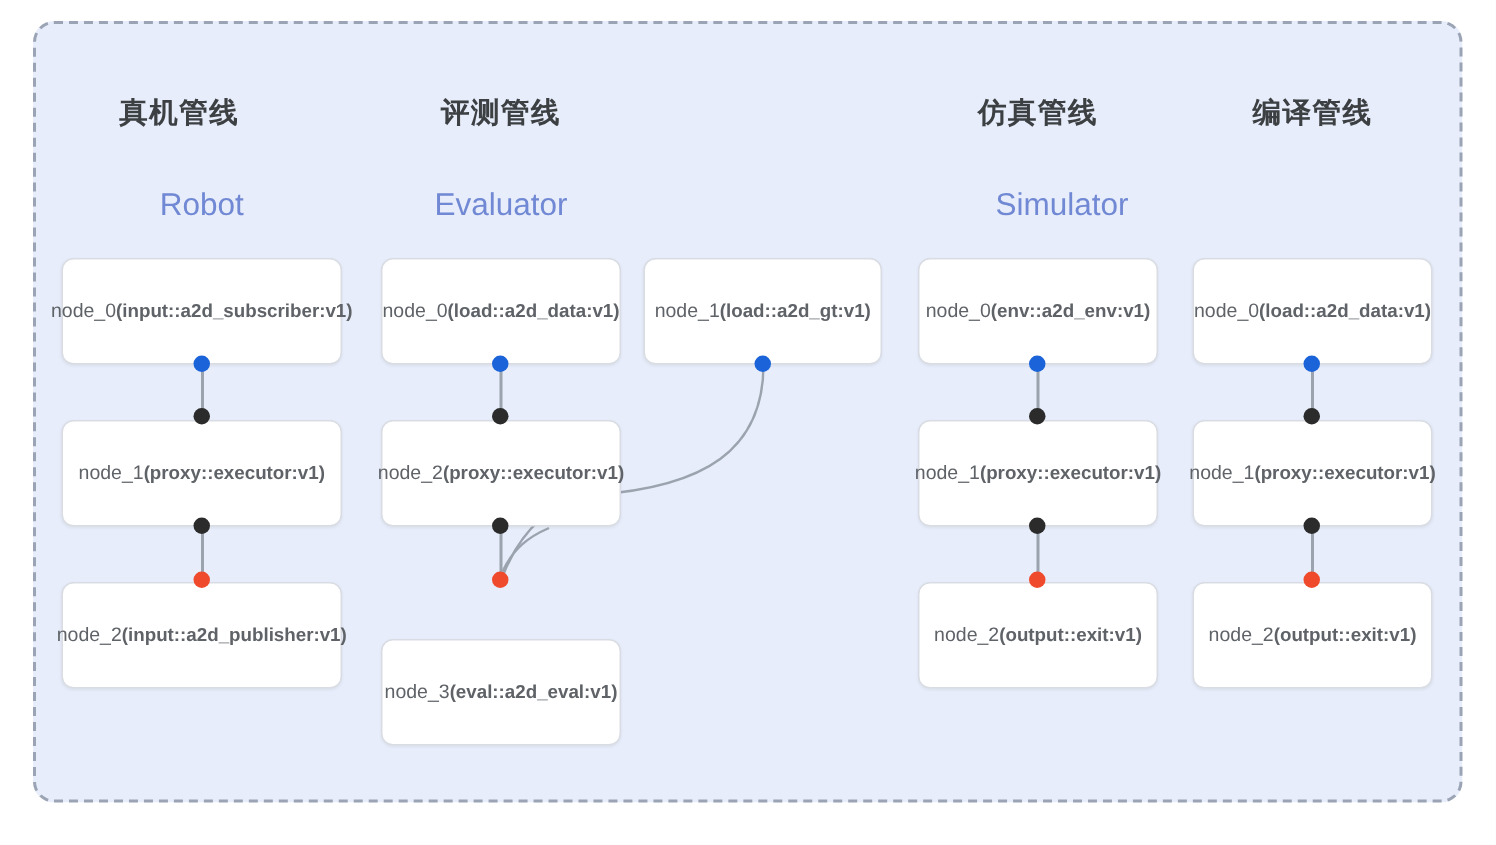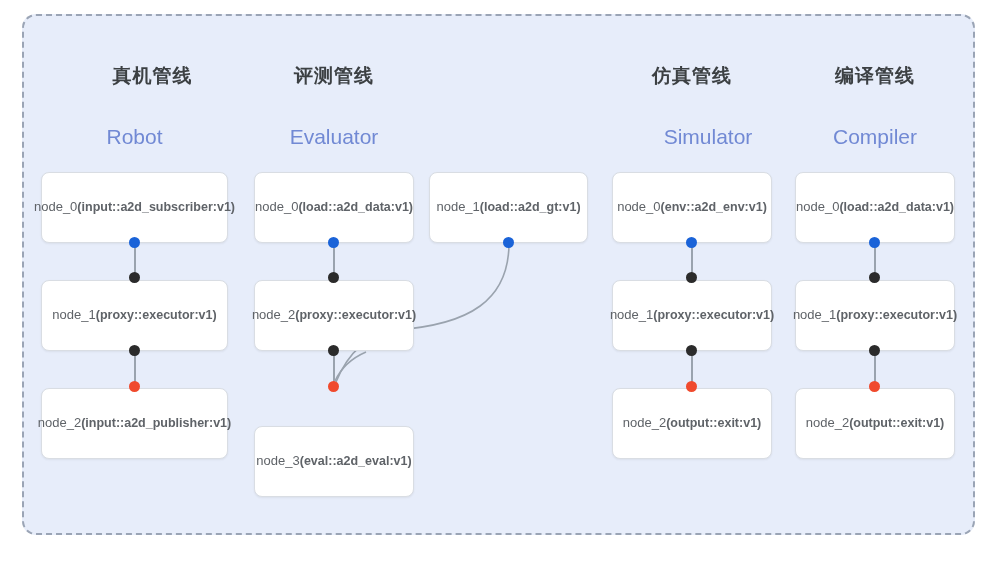--- a/index.html
+++ b/index.html
@@ -105,21 +105,21 @@
 </style>
 </head>
 <body>
 
 <div id="canvas">
 
   <div id="panel">
     <div id="panel-inner"></div>
   </div>
 
-  <div class="col-title-cn" style="left:59px; top:66px; width:187px;">真机管线</div>
+  <div class="col-title-cn" style="left:26px; top:66px; width:187px;">真机管线</div>
   <div class="col-title-en" style="left:41px; top:126px; width:187px;">Robot</div>
 
   <div class="node" style="left:41px; top:172px; width:187px; height:71px;">
     <div class="node-line1">node_0</div>
     <div class="node-line2">(input::a2d_subscriber:v1)</div>
   </div>
   <div class="node" style="left:41px; top:280px; width:187px; height:71px;">
     <div class="node-line1">node_1</div>
     <div class="node-line2">(proxy::executor:v1)</div>
   </div>
@@ -193,21 +193,20 @@
 
   <div class="edge-line" style="left:691px; top:243px; height:37px;"></div>
   <div class="edge-line" style="left:691px; top:351px; height:37px;"></div>
 
   <div class="port blue" style="left:686px; top:237px;"></div>
   <div class="port black" style="left:686px; top:272px;"></div>
   <div class="port black" style="left:686px; top:345px;"></div>
   <div class="port red" style="left:686px; top:381px;"></div>
 
   <div class="col-title-cn" style="left:795px; top:66px; width:160px;">编译管线</div>
-  <div class="col-title-en" style="left:795px; top:126px; width:160px;">Compiler</div>
 
   <div class="node" style="left:795px; top:172px; width:160px; height:71px;">
     <div class="node-line1">node_0</div>
     <div class="node-line2">(load::a2d_data:v1)</div>
   </div>
   <div class="node" style="left:795px; top:280px; width:160px; height:71px;">
     <div class="node-line1">node_1</div>
     <div class="node-line2">(proxy::executor:v1)</div>
   </div>
   <div class="node" style="left:795px; top:388px; width:160px; height:71px;">

